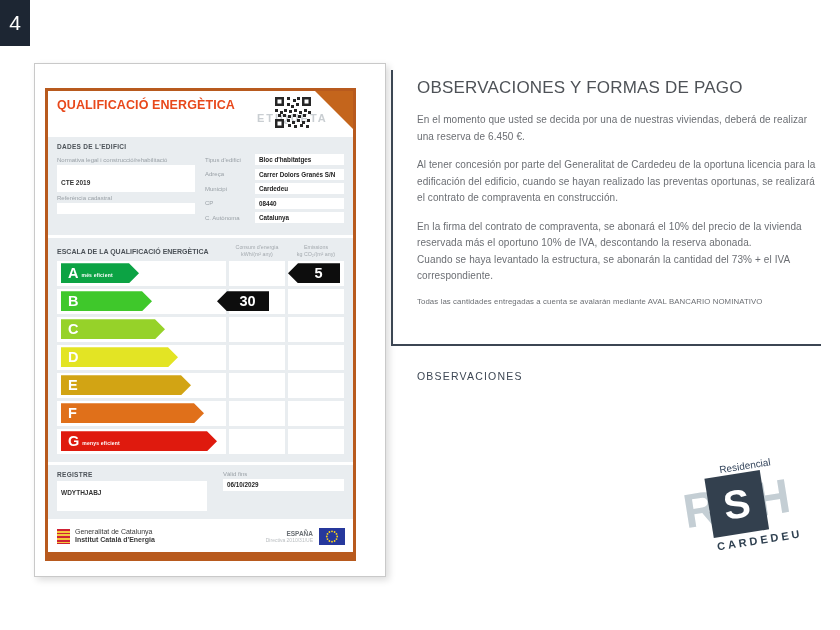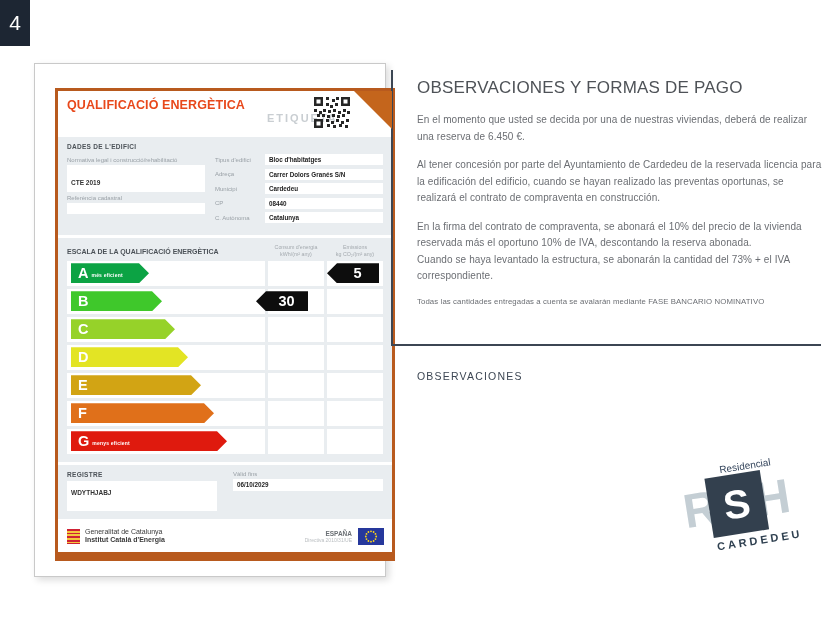--- a/index.html
+++ b/index.html
@@ -8,21 +8,21 @@
 
   
   .page-num { position:absolute; left:0; top:0; width:30px; height:46px;
               background:#1d2633; color:#fff; font-size:21px;
               display:flex; align-items:center; justify-content:center; }
 
   
   .paper { position:absolute; left:34px; top:63px; width:352px; height:514px;
            background:#fff; border:1px solid #c9c9c9;
            box-shadow:3px 3px 7px rgba(0,0,0,0.14); }
-  .doc { position:absolute; left:20px; top:24px; width:340px;
+  .doc { position:absolute; left:10px; top:24px; width:311px;
          border:3px solid #b85a1e; border-bottom:9px solid #b85a1e;
          background:#fff; overflow:hidden; }
   .fold { position:absolute; top:0; right:0; width:0; height:0;
           border-top:38px solid #c4651c; border-left:38px solid transparent; z-index:5; }
 
   .doc-header { position:relative; height:46px; padding:7px 8px 4px 9px;
                 display:flex; align-items:flex-start; }
   .doc-title { color:#e8481b; font-weight:bold; font-size:12.5px; line-height:1.18;
                letter-spacing:0.1px; }
   .etiqueta { color:#c9ced2; font-weight:bold; font-size:11px; letter-spacing:2px;
@@ -330,27 +330,27 @@
 
 <div class="v-divider"></div>
 <div class="h-divider"></div>
 
 <div class="right-panel">
   <div class="rp-title">OBSERVACIONES Y FORMAS DE PAGO</div>
   <div class="para">
     <div>En el momento que usted se decida por una de nuestras viviendas, deberá de realizar una reserva de 6.450 €.</div>
   </div>
   <div class="para">
-    <div>Al tener concesión por parte del Ayuntamiento de Cardedeu de la reservada licencia para la edificación del edificio, cuando se hayan realizado las preventas oportunas, se realizará el contrato de compraventa en construcción.</div>
+    <div>Al tener concesión por parte del Generalitat de Cardedeu de la oportuna licencia para la edificación del edificio, cuando se hayan realizado las preventas oportunas, se realizará el contrato de compraventa en construcción.</div>
   </div>
   <div class="para">
     <div>En la firma del contrato de compraventa, se abonará el 10% del precio de la vivienda reservada más el oportuno 10% de IVA, descontando la reserva abonada.</div>
     <div>Cuando se haya levantado la estructura, se abonarán la cantidad del 73% + el IVA correspondiente.</div>
   </div>
-  <div class="note">Todas las cantidades entregadas a cuenta se avalarán mediante FASE BANCARIO NOMINATIVO</div>
+  <div class="note">Todas las cantidades entregadas a cuenta se avalarán mediante AVAL BANCARIO NOMINATIVO</div>
 </div>
 
 <div class="obs-heading">OBSERVACIONES</div>
 
 <div class="rsh">
   <div class="rsh-resi">Residencial</div>
   <div class="rsh-row">
     <span class="rsh-gray rsh-r">R</span>
     <span class="rsh-sq">S</span>
     <span class="rsh-gray rsh-h">H</span>

